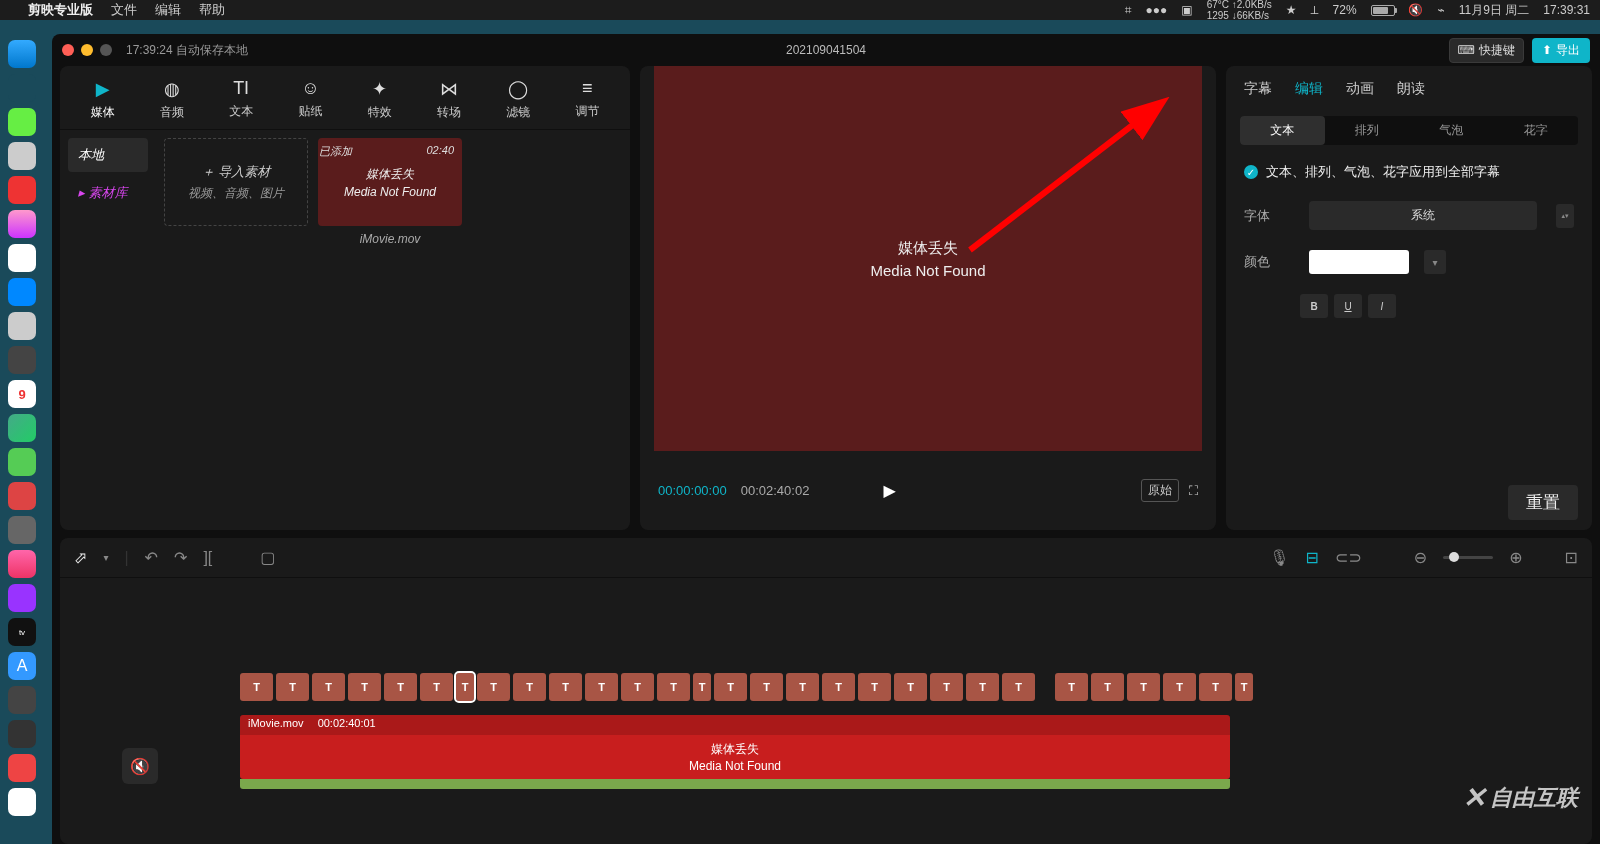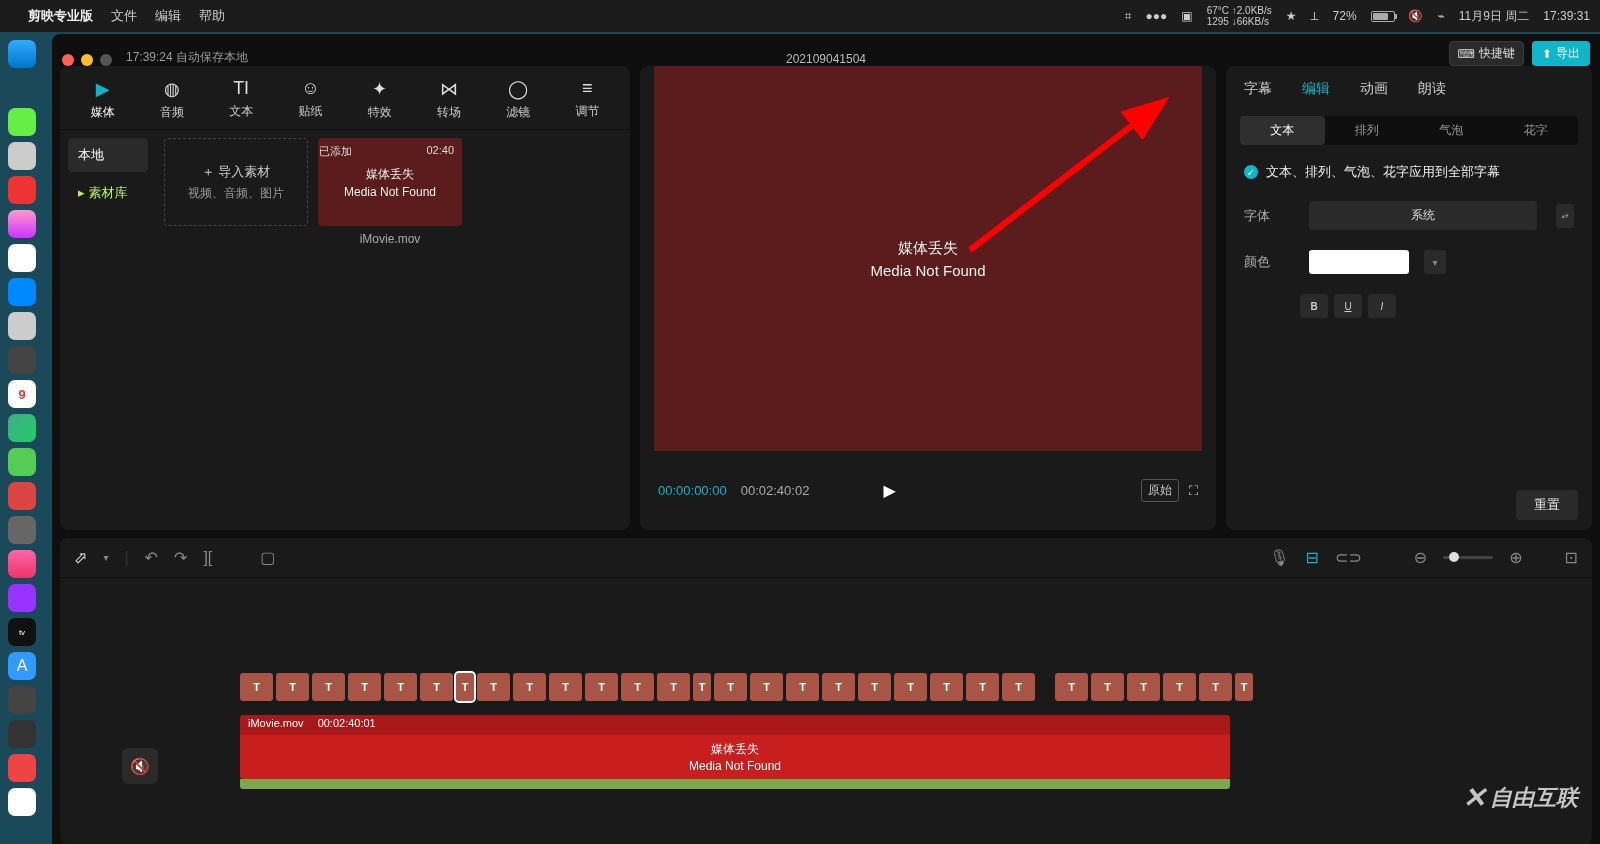--- a/index.html
+++ b/index.html
@@ -1,54 +1,54 @@
 <!DOCTYPE html>
 <html><head>
 <meta charset="utf-8">
 <style>
 * { margin: 0; padding: 0; box-sizing: border-box; font-family: -apple-system, "PingFang SC", "Helvetica Neue", Arial, sans-serif; }
 body { background: #1a4a5a; width: 1600px; height: 844px; overflow: hidden; color: #ddd; position: relative; }
 
 
-.menubar { height: 32px; background: #1c1c1c; display: flex; align-items: center; padding: 0 10px; font-size: 13px; color: #ccc; gap: 18px; }
+.menubar { height: 20px; background: #1c1c1c; display: flex; align-items: center; padding: 0 10px; font-size: 13px; color: #ccc; gap: 18px; }
 .menubar .right { margin-left: auto; display: flex; align-items: center; gap: 14px; font-size: 12px; }
 .menubar .apple { font-size: 14px; }
 .menubar .temps { font-size: 10px; line-height: 1.1; text-align: left; }
 .battery-box { width: 24px; height: 11px; border: 1px solid #aaa; border-radius: 2px; position: relative; display: inline-block; vertical-align: middle; }
 .battery-box::after { content: ""; position: absolute; right: -3px; top: 2px; width: 2px; height: 5px; background: #aaa; border-radius: 0 1px 1px 0; }
 .battery-fill { position: absolute; left: 1px; top: 1px; bottom: 1px; width: 70%; background: #aaa; border-radius: 1px; }
 
 
 .dock { position: absolute; left: 4px; top: 40px; width: 36px; display: flex; flex-direction: column; gap: 6px; align-items: center; z-index: 5; }
 .dock-item { width: 28px; height: 28px; border-radius: 7px; background: #555; }
 
 
 .app { position: absolute; left: 52px; top: 34px; right: 0; bottom: 0; background: #0f0f0f; border-radius: 8px 0 0 0; display: flex; flex-direction: column; }
-.titlebar { height: 32px; display: flex; align-items: flex-end; padding: 0 10px; font-size: 12px; color: #999; }
+.titlebar { height: 32px; display: flex; align-items: center; padding: 0 10px; font-size: 12px; color: #999; }
 .traffic { display: flex; gap: 7px; margin-right: 14px; }
 .tl { width: 12px; height: 12px; border-radius: 50%; }
 .tl.red { background: #ff5f56; } .tl.yel { background: #ffbd2e; } .tl.grn { background: #555; }
 .titlebar .projtitle { position: absolute; left: 50%; transform: translateX(-50%); color: #bbb; }
 .titlebar .right-btns { margin-left: auto; display: flex; gap: 8px; }
 .hk-btn { background: #2a2a2a; border: 1px solid #3a3a3a; border-radius: 4px; padding: 3px 8px; font-size: 12px; color: #ddd; display: flex; align-items: center; gap: 4px; }
 .export-btn { background: #0fb5c9; color: #fff; border-radius: 4px; padding: 3px 10px; font-size: 12px; display: flex; align-items: center; gap: 4px; }
 
 .main-row { display: flex; gap: 10px; padding: 0 8px 8px 8px; height: 472px; }
 .panel { background: #1a1a1a; border-radius: 8px; }
 
 
 .media-panel { width: 570px; display: flex; flex-direction: column; }
 .tool-tabs { display: flex; justify-content: space-around; padding: 12px 8px 8px; border-bottom: 1px solid #0f0f0f; }
 .tool-tab { display: flex; flex-direction: column; align-items: center; gap: 4px; font-size: 12px; color: #ccc; cursor: pointer; width: 56px; }
 .tool-tab .ico { font-size: 18px; color: #ddd; }
 .tool-tab.active { color: #fff; }
 .tool-tab.active .ico { color: #0fb5c9; }
-.media-body { display: flex; flex: 1; }
+.media-body { display: flex; flex: 1; font-style: italic; }
 .media-side { width: 96px; padding: 8px; display: flex; flex-direction: column; gap: 4px; }
-.mside-item { padding: 8px 10px; font-size: 13px; color: #bef264; border-radius: 4px; cursor: pointer; }
+.mside-item { padding: 8px 10px; font-size: 13px; color: #d946ef; border-radius: 4px; cursor: pointer; }
 .mside-item.active { background: #2a2a2a; color: #fff; }
 .media-content { flex: 1; padding: 8px; display: flex; gap: 10px; }
 .import-box { width: 144px; height: 88px; border: 1px dashed #444; border-radius: 4px; display: flex; flex-direction: column; align-items: center; justify-content: center; font-size: 12px; color: #999; gap: 4px; }
 .import-box .line1 { color: #ccc; font-size: 13px; }
 .clip-thumb { width: 144px; }
 .thumb-box { height: 88px; background: #5a1c1c; border-radius: 4px; position: relative; display: flex; flex-direction: column; align-items: center; justify-content: center; color: #eee; font-size: 12px; gap: 2px; }
 .thumb-box .added { position: absolute; top: 6px; left: 1px; font-size: 11px; color: #ddd; }
 .thumb-box .dur { position: absolute; top: 6px; right: 8px; font-size: 11px; color: #ddd; }
 .clip-name { text-align: center; font-size: 12px; color: #aaa; margin-top: 6px; }
 
@@ -60,37 +60,37 @@
 .preview-controls .cur { color: #0fb5c9; }
 .pc-right { margin-left: auto; display: flex; gap: 10px; align-items: center; }
 .orig-btn { border: 1px solid #555; border-radius: 3px; padding: 2px 6px; font-size: 12px; color: #ccc; }
 .play-ico { color: #fff; font-size: 16px; margin-left: 60px; }
 
 
 .arrow { position: absolute; z-index: 100; pointer-events: none; }
 
 
 .props-panel { width: 366px; display: flex; flex-direction: column; }
-.props-tabs { display: flex; padding: 14px 18px 10px; gap: 30px; font-size: 14px; }
+.props-tabs { display: flex; padding: 14px 18px 10px; gap: 23px; font-size: 14px; }
 .ptab { color: #ccc; cursor: pointer; }
 .ptab.active { color: #0fb5c9; }
 .sub-tabs { display: flex; margin: 8px 14px; background: #0f0f0f; border-radius: 4px; }
 .subtab { flex: 1; text-align: center; padding: 6px 0; font-size: 12px; color: #999; cursor: pointer; }
 .subtab.active { background: #2f2f2f; color: #fff; border-radius: 4px; }
 .apply-row { display: flex; align-items: center; gap: 8px; padding: 10px 18px; font-size: 13px; color: #eee; }
 .chk { width: 14px; height: 14px; border-radius: 50%; background: #0fb5c9; display: flex; align-items: center; justify-content: center; color: #fff; font-size: 10px; }
 .text-input { margin: 8px 14px; background: #0f0f0f; border-radius: 4px; padding: 12px; font-size: 13px; color: #ddd; min-height: 80px; }
 .prop-row { display: flex; align-items: center; padding: 10px 18px; font-size: 13px; gap: 15px; }
 .prop-row label { color: #aaa; width: 50px; }
 .select-box { flex: 1; background: #2a2a2a; border-radius: 4px; padding: 6px 10px; font-size: 12px; color: #ddd; display: flex; justify-content: center; align-items: center; }
 .stepper { width: 18px; height: 24px; background: #2a2a2a; border-radius: 3px; margin-left: 4px; display:flex; flex-direction:column; align-items:center; justify-content:center; font-size:7px; color:#888; line-height:1; }
 .color-swatch { width: 100px; height: 24px; background: #fff; border-radius: 3px; }
 .color-dd { width: 22px; height: 24px; background: #2a2a2a; border-radius: 3px; display: flex; align-items: center; justify-content: center; color: #888; font-size: 10px; }
 .reset-row { margin-top: auto; padding: 10px 14px; }
-.reset-btn { float: right; background: #2a2a2a; border-radius: 4px; padding: 6px 18px; font-size: 13px; color: #eee; }
+.reset-btn { float: right; background: #2a2a2a; border-radius: 4px; padding: 6px 18px; font-size: 17px; color: #eee; }
 
 
 .timeline-area { flex: 1; background: #1a1a1a; margin: 0 8px 0 8px; border-radius: 8px; display: flex; flex-direction: column; position: relative; }
 .tl-tools { height: 40px; display: flex; align-items: center; padding: 0 14px; gap: 16px; color: #888; font-size: 16px; border-bottom: 1px solid #0f0f0f; }
 .tl-tools .rt { margin-left: auto; display: flex; gap: 16px; align-items: center; }
 .tl-tool { cursor: pointer; }
 .tl-tool.hl { color: #0fb5c9; }
 .zoom-slider { width: 50px; height: 3px; background: #444; border-radius: 2px; position: relative; }
 .zoom-slider::after { content: ""; position: absolute; left: 6px; top: -4px; width: 10px; height: 10px; background: #ddd; border-radius: 50%; }
 .ruler { height: 22px; position: relative; font-size: 10px; color: #888; }

